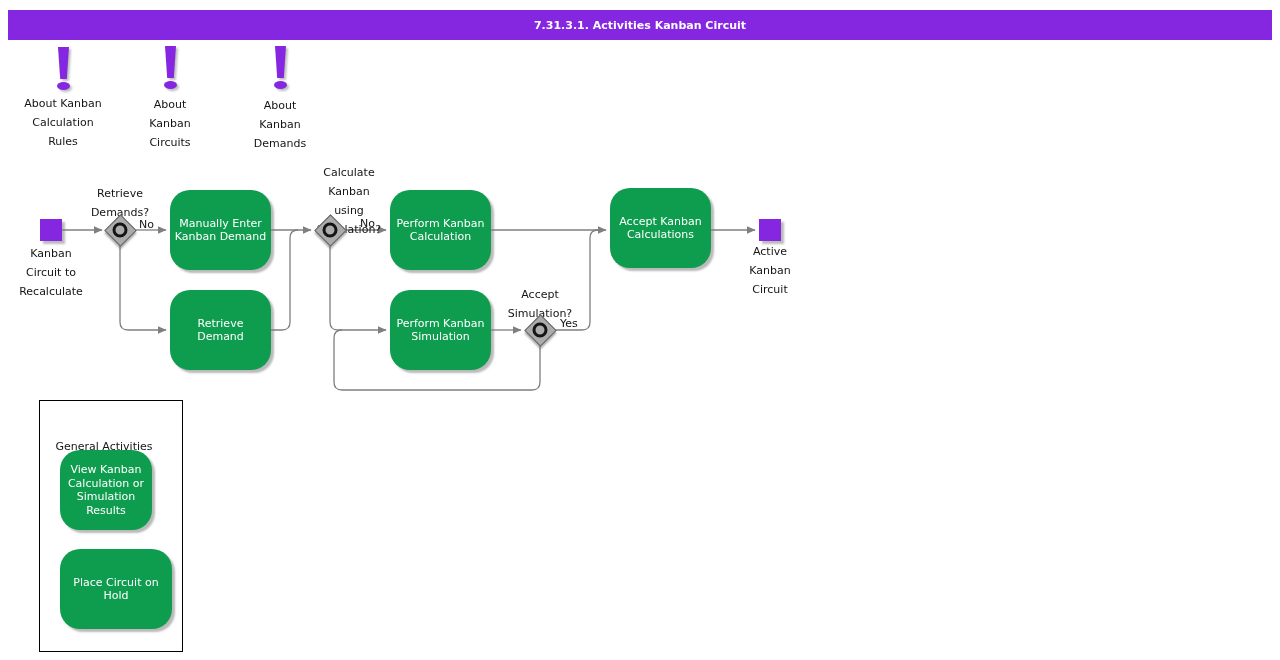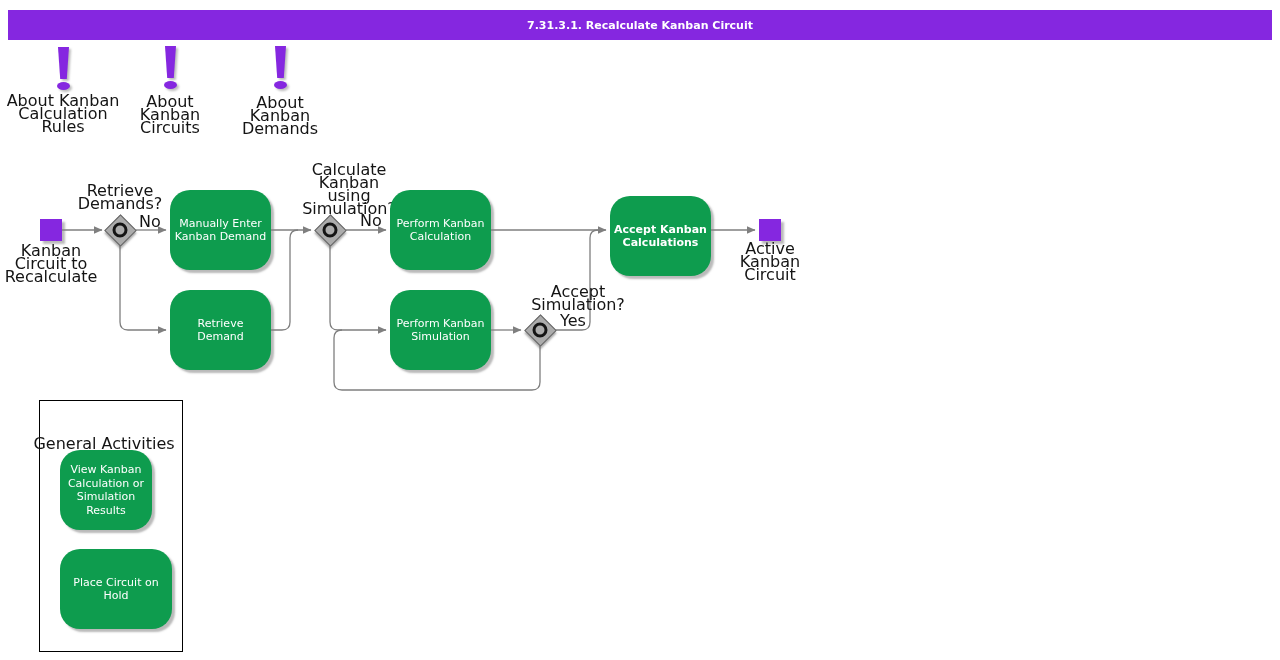--- a/index.html
+++ b/index.html
@@ -15,21 +15,21 @@
   svg.wires .arrhead{fill:var(--line);stroke:none;}
 
   .activity{position:absolute;width:101px;height:80px;background:var(--green);
     border-radius:20px;box-shadow:3px 3px 2px rgba(130,130,130,.55);
     color:#ffffff;font-size:11px;line-height:13.5px;display:flex;align-items:center;
     justify-content:center;text-align:center;white-space:pre-line;cursor:pointer;}
 
   .node-square{position:absolute;width:22px;height:22px;background:var(--purple);
     box-shadow:3px 3px 2px rgba(130,130,130,.55);}
 
-  .lbl{position:absolute;font-size:16px;line-height:13px;color:#141414;
+  .lbl{position:absolute;font-size:11px;line-height:19px;color:#141414;
     text-align:center;white-space:pre-line;transform:translateX(-50%);}
   .lbl.plain{transform:none;text-align:right;}
 
   .diamond{position:absolute;width:30px;height:30px;}
   .diamond .shape{position:absolute;left:4px;top:4px;width:21px;height:21px;
     background:#ACACAC;border:1px solid #666;transform:rotate(45deg);
     box-shadow:2px 2px 2px rgba(100,100,100,.5);}
   .diamond .ring{position:absolute;left:50%;top:50%;width:9px;height:9px;
     border:3px solid #141414;border-radius:50%;transform:translate(-50%,-50%);}
 
@@ -40,21 +40,21 @@
 
   .ga-box{position:absolute;left:39px;top:400px;width:142px;height:250px;
     border:1px solid #000;background:#fff;}
 </style>
 </head>
 <body>
 
 <div class="stage">
 
   <div class="titlebar">
-    <span>7.31.3.1. Recalculate Kanban Circuit</span>
+    <span>7.31.3.1. Activities Kanban Circuit</span>
   </div>
 
   <div class="excl" style="left:57px;top:47px;">
     <div class="bar"></div>
     <div class="dot"></div>
   </div>
   <div class="lbl" style="left:63px;top:94px;">About Kanban
 Calculation
 Rules</div>
 
@@ -115,34 +115,34 @@
 using
 Simulation?</div>
   <div class="diamond" style="left:315px;top:215px;">
     <div class="shape"></div>
     <div class="ring"></div>
   </div>
   <div class="lbl plain" style="left:360px;top:214px;">No</div>
 
   <div class="activity" style="left:390px;top:190px;">Perform Kanban
 Calculation</div>
-  <div class="activity" style="left:610px;top:196px;font-weight:bold;">Accept Kanban
+  <div class="activity" style="left:610px;top:188px;">Accept Kanban
 Calculations</div>
 
   <div class="node-square" style="left:759px;top:219px;"></div>
   <div class="lbl" style="left:770px;top:242px;">Active
 Kanban
 Circuit</div>
 
   <div class="activity" style="left:170px;top:290px;">Retrieve
 Demand</div>
   <div class="activity" style="left:390px;top:290px;">Perform Kanban
 Simulation</div>
 
-  <div class="lbl" style="left:540px;top:285px;margin-left:38px;">Accept
+  <div class="lbl" style="left:540px;top:285px;">Accept
 Simulation?</div>
   <div class="diamond" style="left:525px;top:315px;">
     <div class="shape"></div>
     <div class="ring"></div>
   </div>
   <div class="lbl plain" style="left:560px;top:314px;">Yes</div>
 
   <div class="ga-box"></div>
   <div class="lbl" style="left:104px;top:421px;margin-top:16px;">General Activities</div>
   <div class="activity" style="left:60px;top:450px;width:92px;">View Kanban

